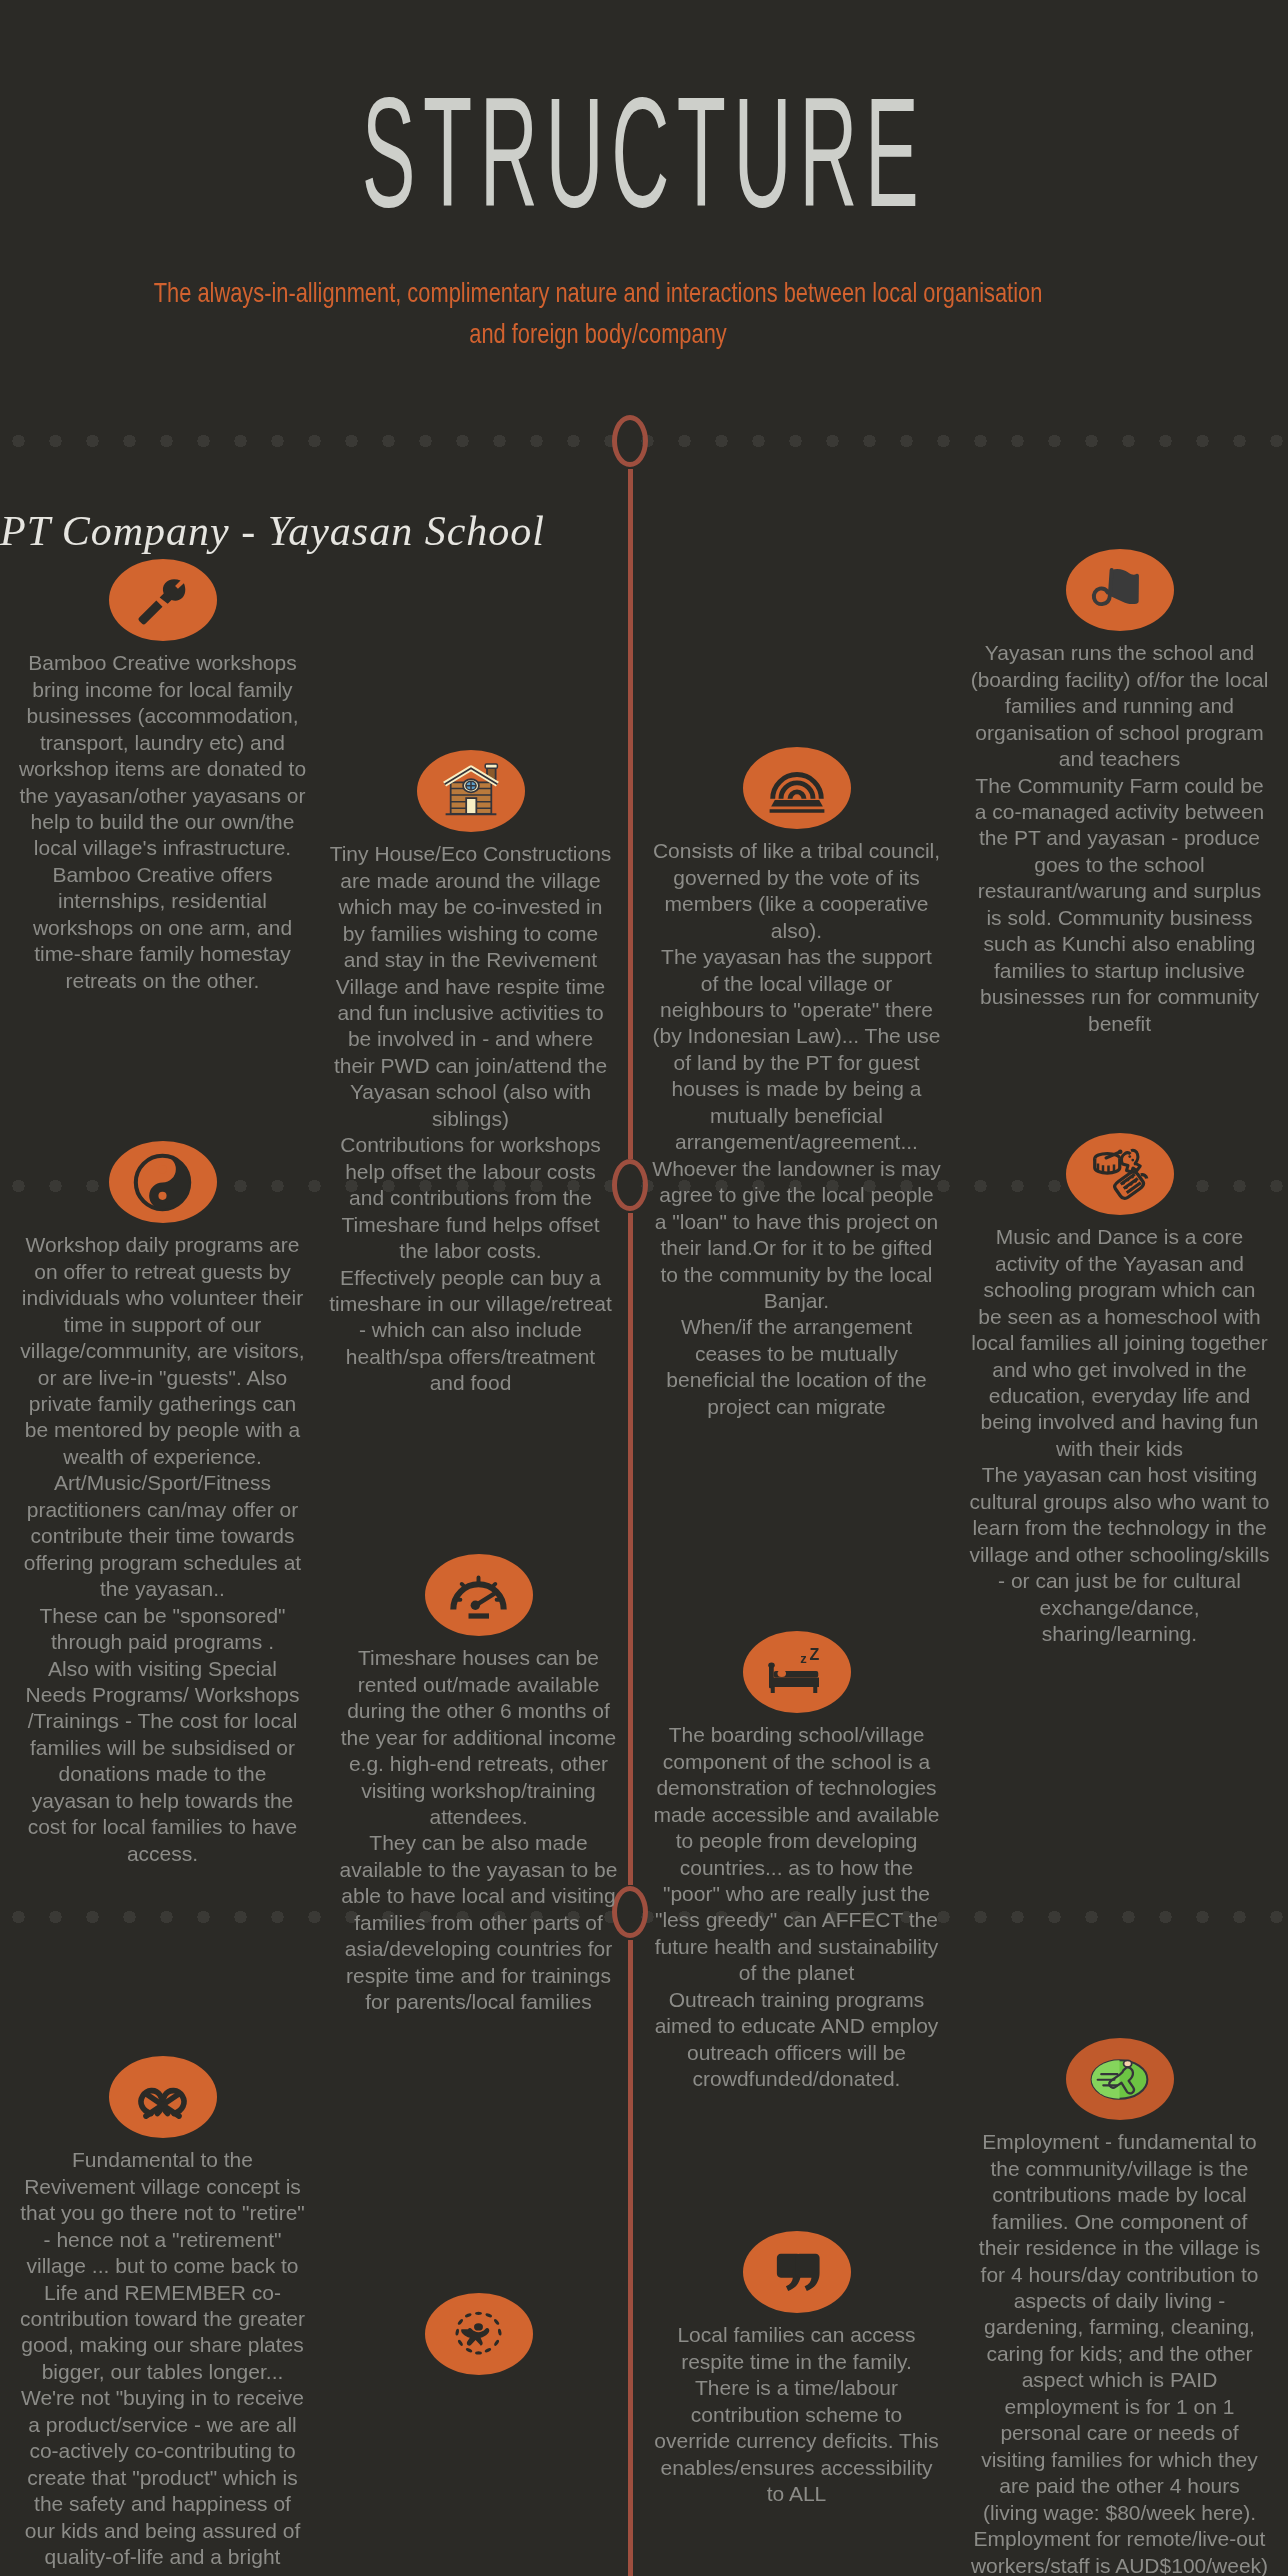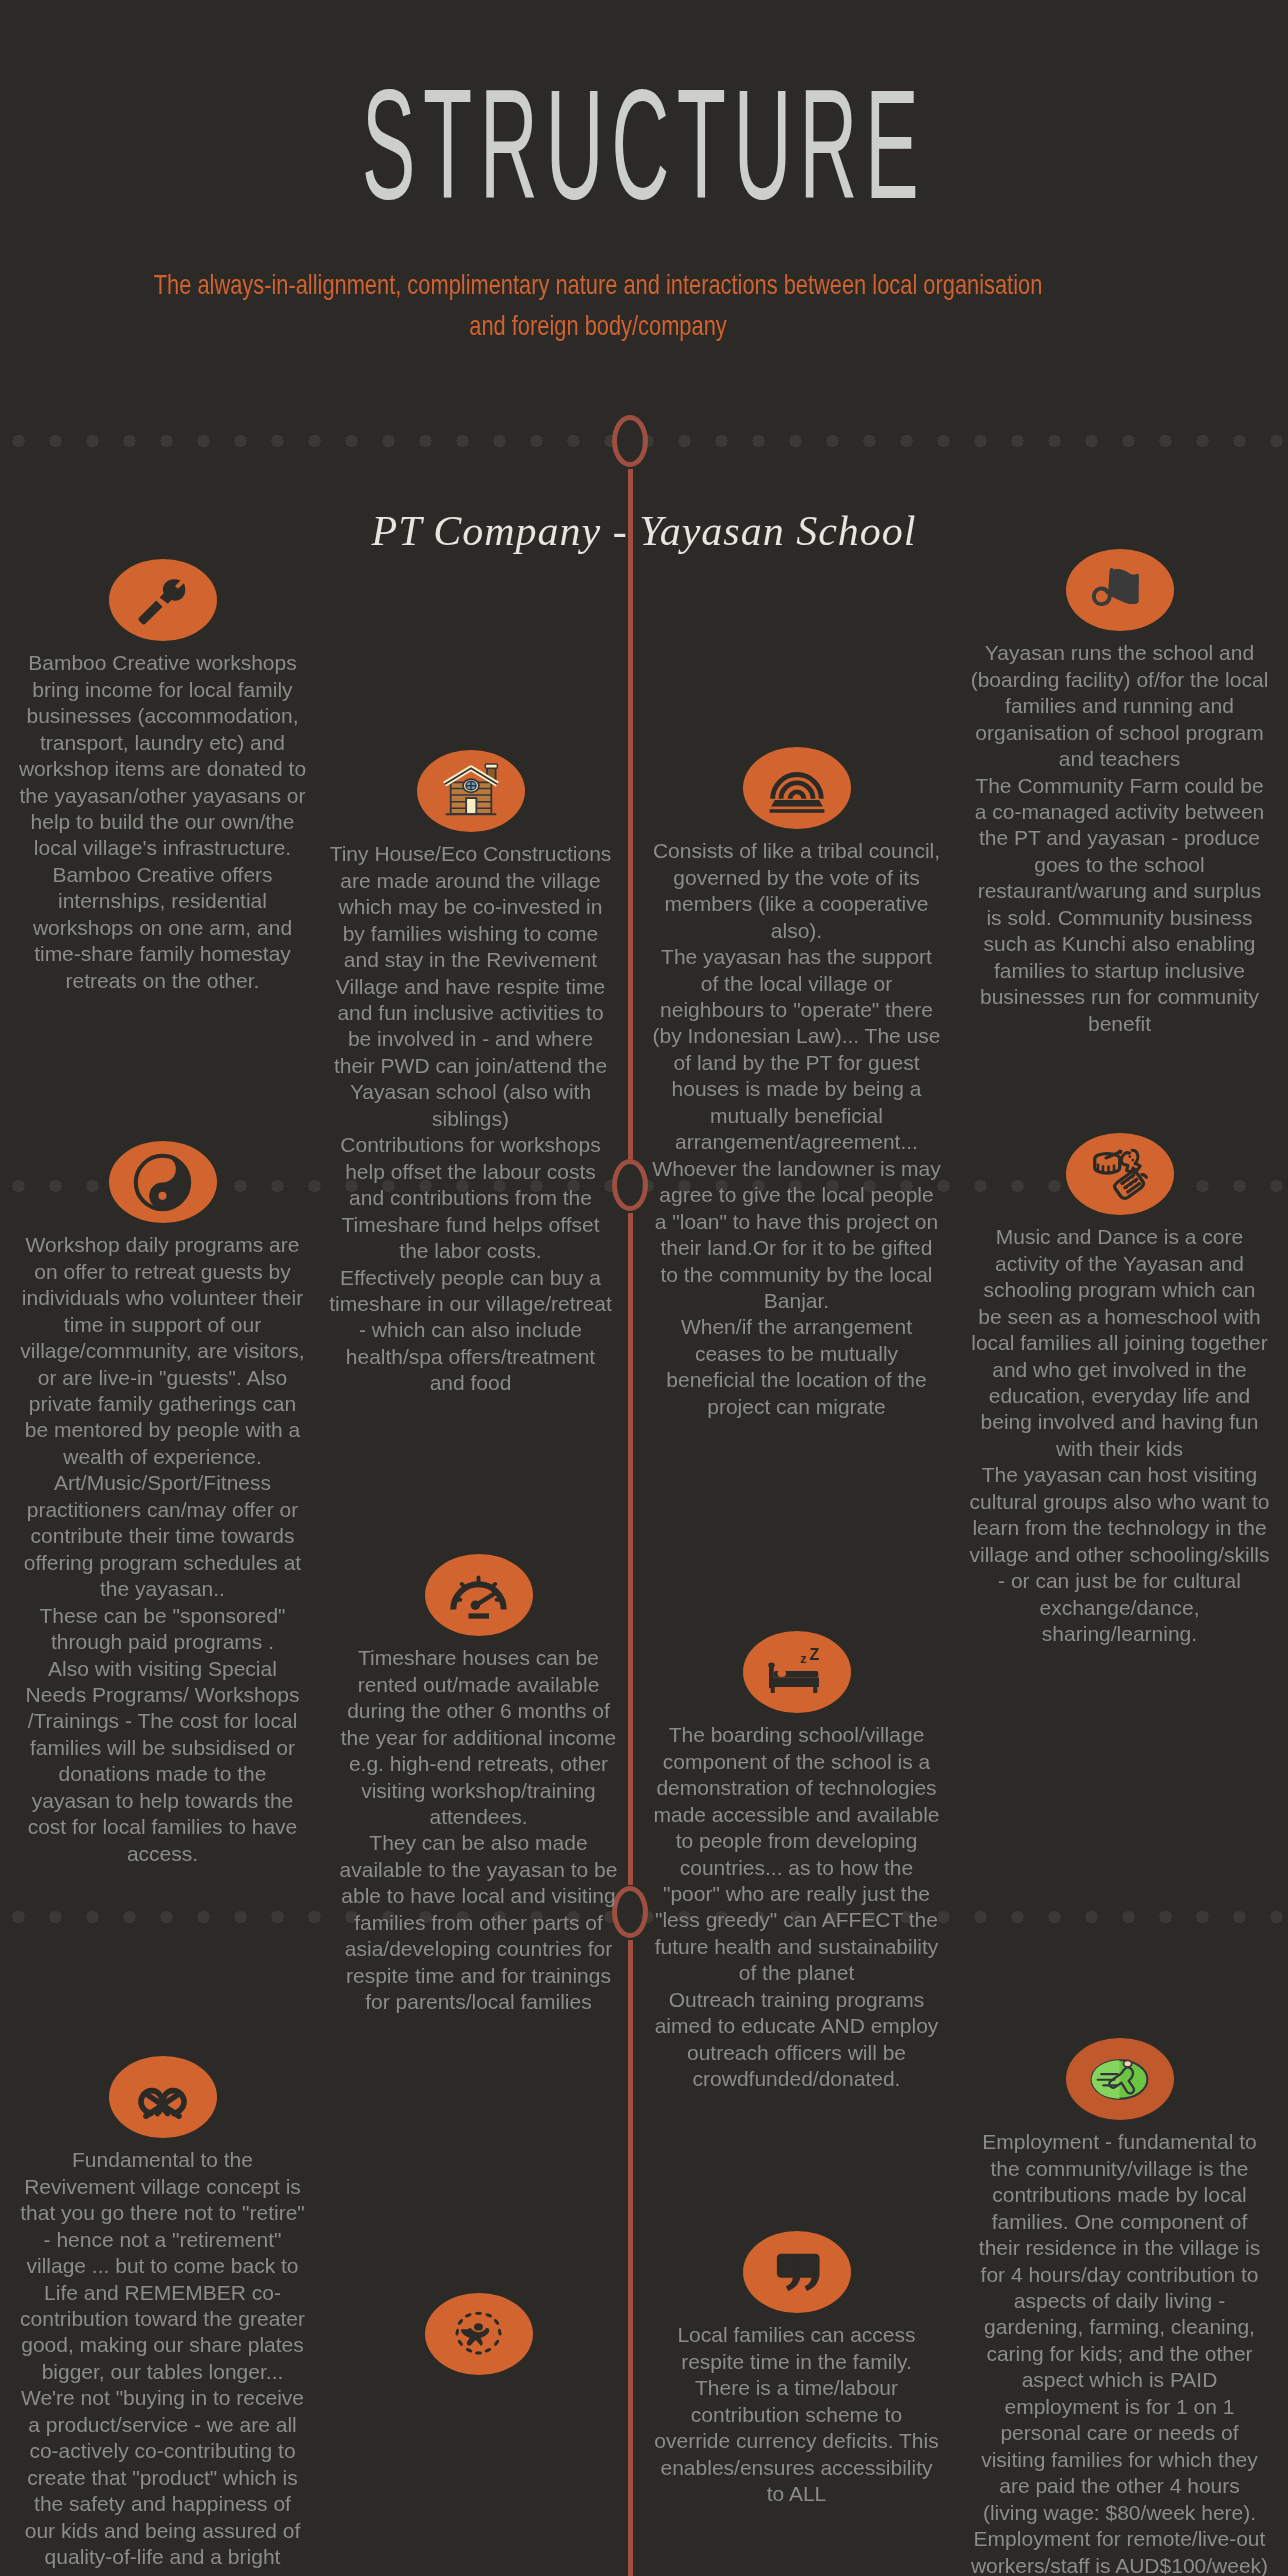--- a/index.html
+++ b/index.html
@@ -10,21 +10,21 @@
     width: 1288px;
     height: 2927px;
     position: relative;
     font-family: "Liberation Sans", sans-serif;
     overflow: hidden;
   }
 
   
   .hero {
     position: absolute;
-    top: 0; left: 0; width: 1196px; height: 412px;
+    top: 8px; left: 0; width: 1196px; height: 412px;
   }
   .hero-title {
     position: absolute;
     top: 67px; left: 0; width: 1288px;
     text-align: center;
     font-family: "Liberation Sans", sans-serif;
     font-size: 155px;
     line-height: 1;
     letter-spacing: 14.4px;
     color: #cdcfca;
@@ -68,21 +68,21 @@
     width: 36px; height: 52px;
     border: 5.2px solid #9e4f3f;
     border-radius: 50%;
     background: transparent;
   }
 
   
   .section-heading {
     position: absolute;
     top: 507px; left: 0; width: 1288px;
-    text-align: center;
+    text-align: left;
     font-family: "Liberation Serif", serif;
     font-style: italic;
     font-size: 42px;
     color: #e6e5e0;
     letter-spacing: 1px;
   }
 
   
   .card {
     position: absolute;

